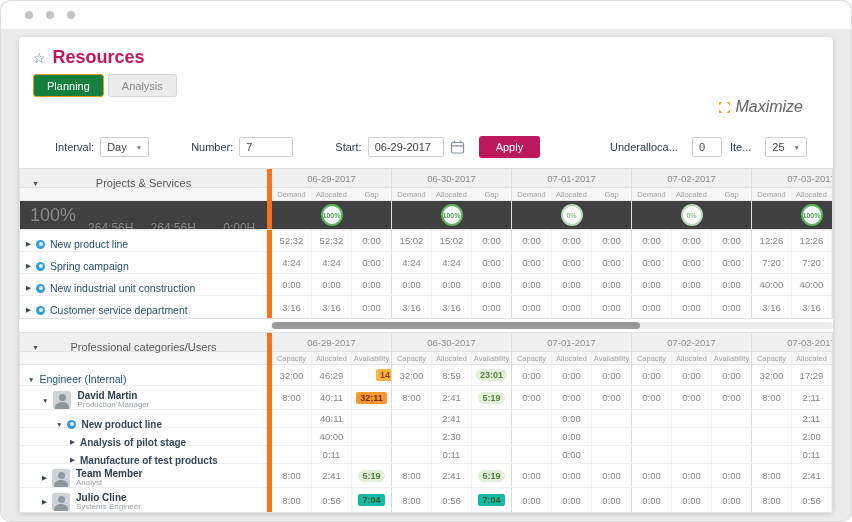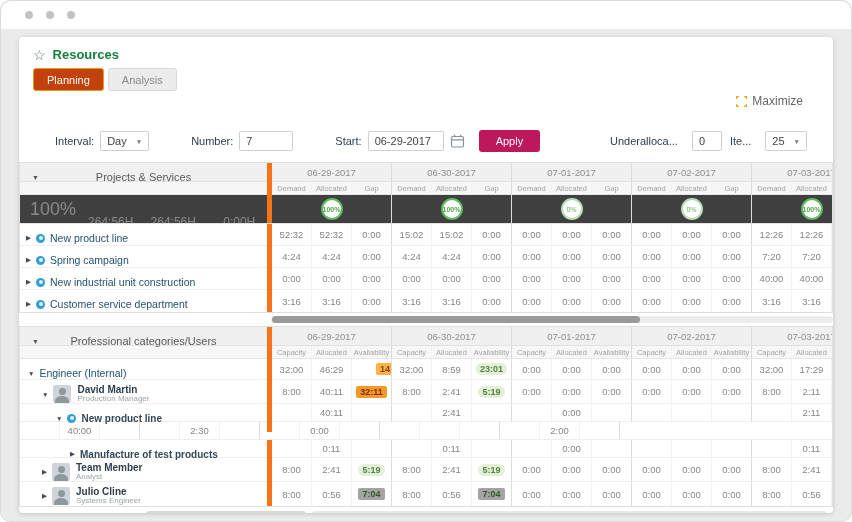--- a/index.html
+++ b/index.html
@@ -9,29 +9,29 @@
          border:1px solid #dcdcdc; border-radius:10px; overflow:hidden; }
   .titlebar { height:28px; background:#fff; display:flex; align-items:center;
               padding-left:24px; gap:13px; border-radius:10px 10px 0 0; }
   .dot { width:8px; height:8px; border-radius:50%; background:#c3c3c3; }
   .card { position:absolute; left:18px; right:18px; top:36px; bottom:8px;
           background:#fff; border-radius:4px; box-shadow:0 1px 5px rgba(0,0,0,.16);
           overflow:hidden; }
   
   .panel-head { display:flex; align-items:center; gap:7px; padding:10px 14px 6px; }
   .star { font-size:14px; color:#53707f; cursor:pointer; line-height:1; }
-  .ptitle { font-size:13px; font-weight:700; color:#15803d; }
+  .ptitle { font-size:18px; font-weight:700; color:#be185d; }
   .tabs { display:flex; gap:4px; padding:0 14px; }
   .tab { height:23px; display:flex; align-items:center; padding:0 13px; font-size:11px;
          border-radius:3px; cursor:pointer; border:1px solid transparent; }
-  .tab.active { background:#c2410c; border-color:#e89c14; color:#fff; }
+  .tab.active { background:#15803d; border-color:#e89c14; color:#fff; }
   .tab.inactive { background:#ececec; border-color:#d9d9d9; color:#8a8a8a; }
   .maxrow { display:flex; justify-content:flex-end; align-items:center; gap:5px;
             padding:3px 30px 0; height:17px; cursor:pointer; }
-  .maxlabel { font-size:12px; color:#666; }
+  .maxlabel { font-size:16px; color:#666;font-style:italic; }
   
   .filters { display:flex; align-items:center; padding:0 26px 0 36px; margin:22px 0 10px;
              font-size:11px; color:#2e4050; height:22px; }
   .flabel { margin-right:6px; white-space:nowrap; }
   .ml40 { margin-left:42px; }
   .selectbox { height:20px; border:1px solid #cfcfcf; border-radius:2px; background:#fff;
                display:flex; align-items:center; gap:9px; padding:0 6px; color:#444;
                cursor:pointer; }
   .dd { font-size:6.5px; color:#777; }
   .tinput { height:20px; border:1px solid #cfcfcf; border-radius:2px; padding:0 6px;
@@ -88,21 +88,21 @@
   .avatar { width:18px; height:18px; border-radius:2px; background:#cfd4d8; position:relative;
             overflow:hidden; margin-right:6px; flex:0 0 18px; }
   .avatar::before { content:''; position:absolute; top:3px; left:5.5px; width:7px; height:7px;
             border-radius:50%; background:#8d979e; }
   .avatar::after { content:''; position:absolute; top:11px; left:2px; width:14px; height:10px;
             border-radius:50% 50% 0 0; background:#8d979e; }
   .badge { padding:1px 4px; border-radius:2px; font-size:9px; font-weight:700; }
   .badge.warn  { background:#fbb344; color:#92400e;margin-left:40px; }
   .badge.warn2 { background:#f3992b; color:#7c2d12; }
   .badge.ok    { background:#e2efd9; color:#55843b;border-radius:6px; }
-  .badge.ok2   { background:#a3a3a3; color:#2f5c1e; }
+  .badge.ok2   { background:#14b8a6; color:#2f5c1e; }
   .midscroll { height:7px; margin:3px 0 3px 252px; background:#ededed; border-radius:4px;
                position:relative; }
   .midthumb { position:absolute; left:1px; top:0; height:7px; width:368px; background:#9a9a9a;
               border-radius:4px; cursor:grab; }
   .botbars { position:relative; height:7px; margin-top:4px; }
   .bb1 { position:absolute; left:127px; width:160px; height:6px; background:#d9d9d9;
          border-radius:3px; cursor:grab; }
   .bb2 { position:absolute; left:293px; right:6px; height:6px; background:#e9e9e9;
          border-radius:3px; cursor:grab; }
 </style>
@@ -430,20 +430,24 @@
           <div class="scell vcell">0:00</div>
           <div class="scell vcell glast"></div>
           <div class="scell vcell"></div>
           <div class="scell vcell"></div>
           <div class="scell vcell glast"></div>
           <div class="scell vcell"></div>
           <div class="scell vcell">2:11</div>
           <div class="scell vcell glast"></div>
         </div>
         <div class="trow r-task">
+          <div class="lcell tree" style="padding-left: 50px;">
+            <span class="caret">▶</span>
+            <span class="tlabel">Analysis of pilot stage</span>
+          </div>
           <div class="scell vcell"></div>
           <div class="scell vcell">40:00</div>
           <div class="scell vcell glast"></div>
           <div class="scell vcell"></div>
           <div class="scell vcell">2:30</div>
           <div class="scell vcell glast"></div>
           <div class="scell vcell"></div>
           <div class="scell vcell">0:00</div>
           <div class="scell vcell glast"></div>
           <div class="scell vcell"></div>

